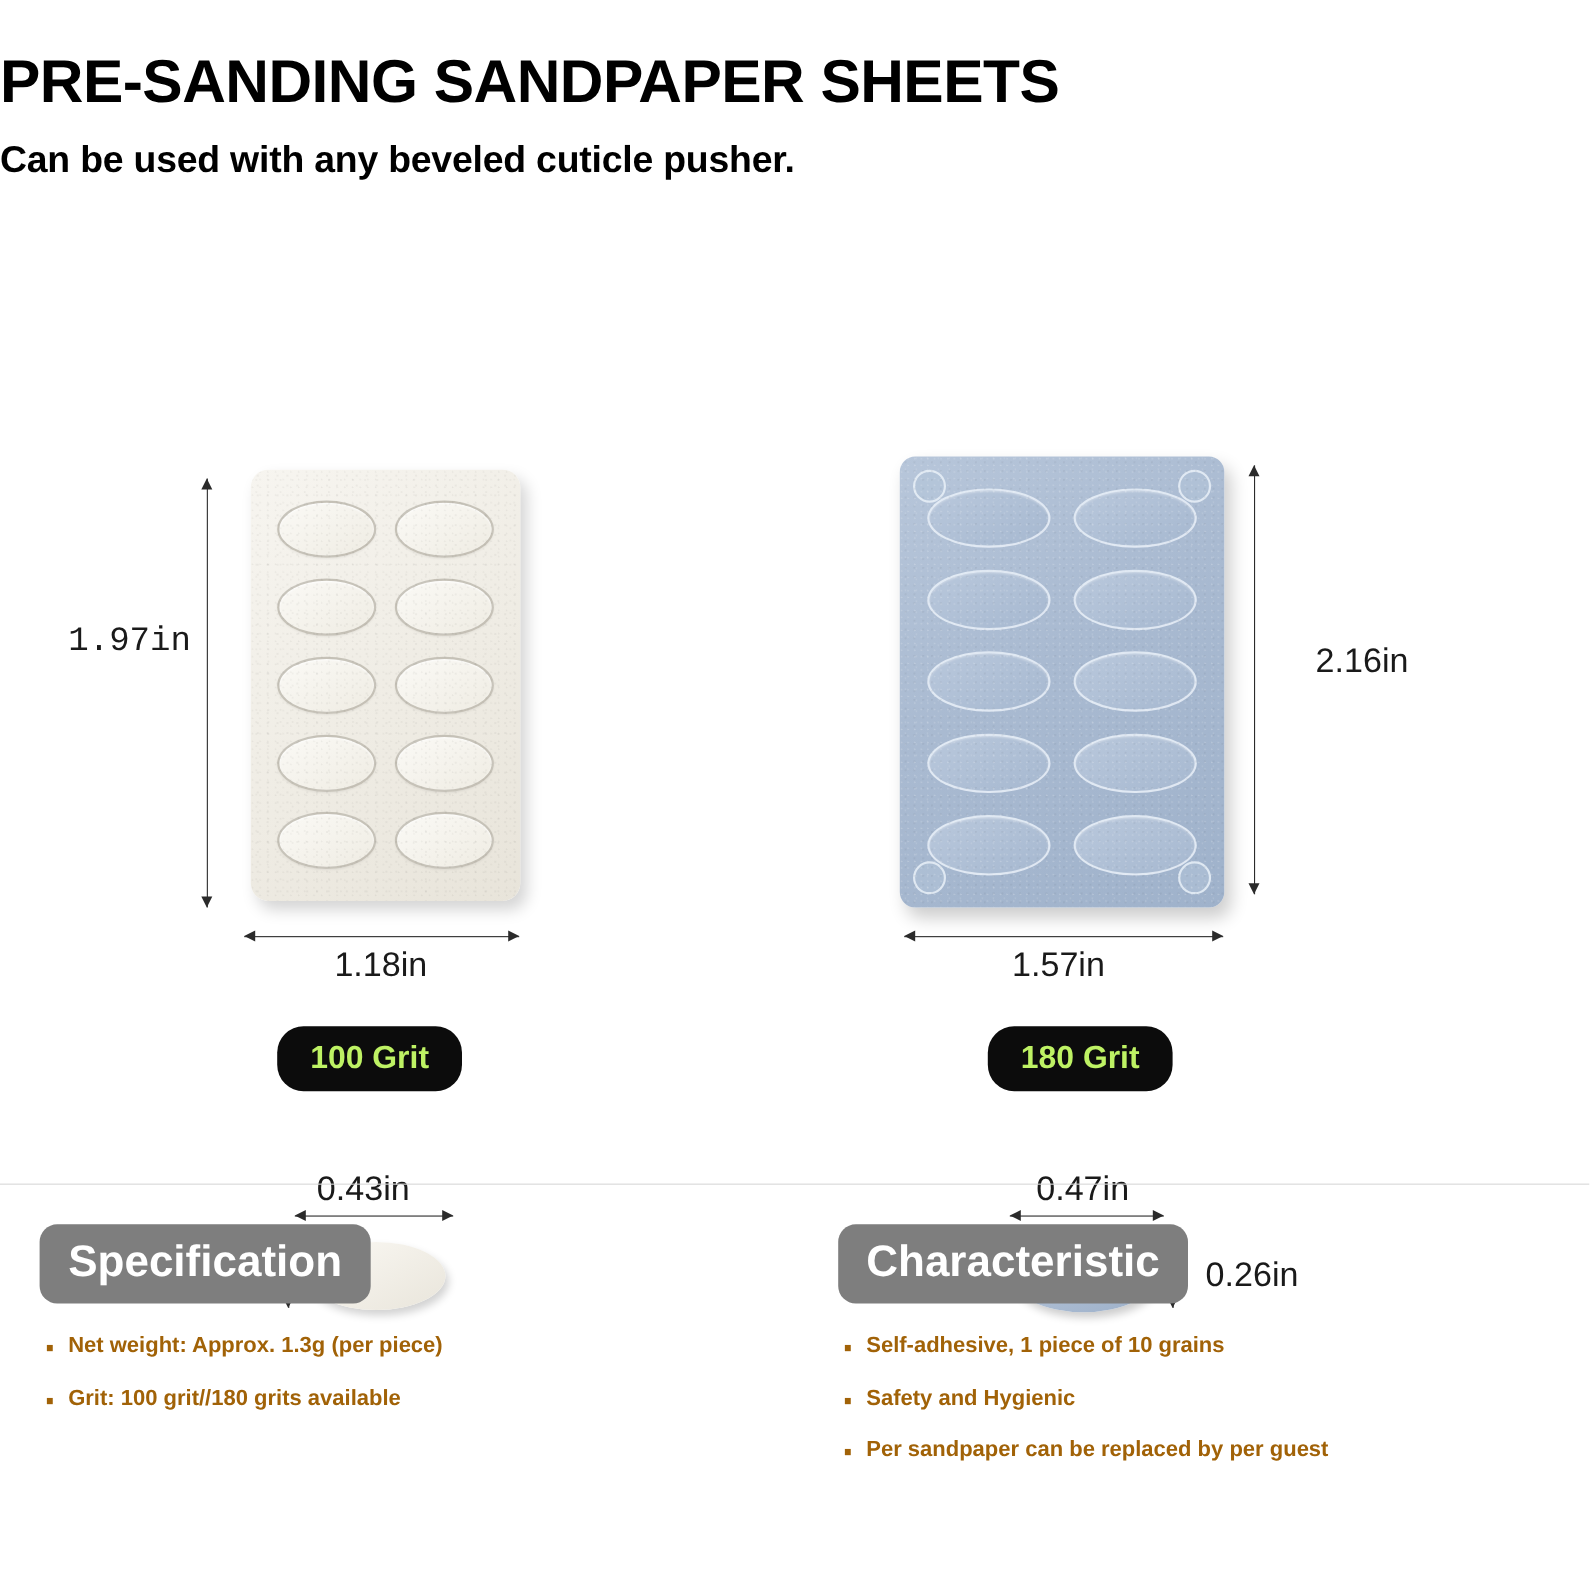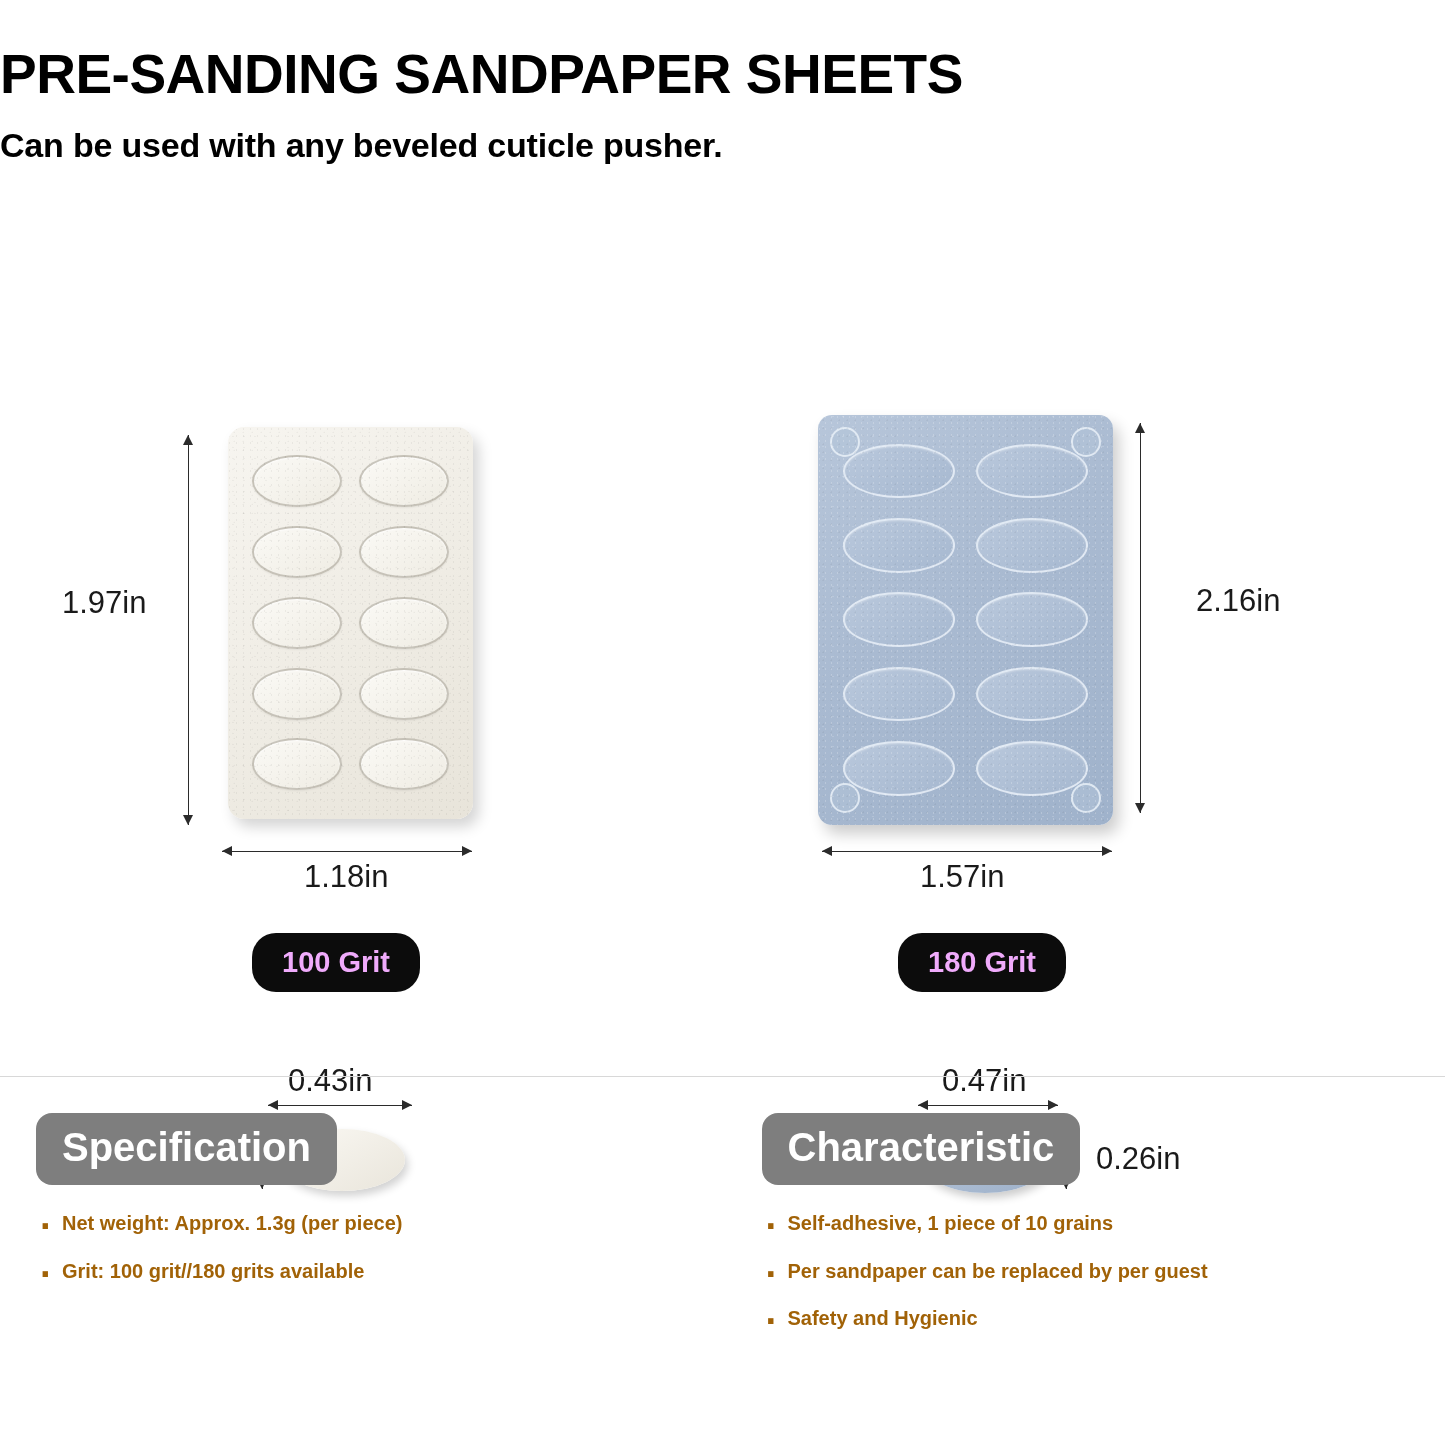--- a/index.html
+++ b/index.html
@@ -179,21 +179,21 @@
     position: absolute;
     font-size: 31px;
     color: #1a1a1a;
     white-space: nowrap;
   }
 
   
   .grit-badge {
     position: absolute;
     background: #0c0c0c;
-    color: #f0abfc;
+    color: #bef264;
     font-size: 29px;
     font-weight: bold;
     border-radius: 24px;
     padding: 13px 30px;
     white-space: nowrap;
   }
 
   
   .single-grain {
     position: absolute;
@@ -292,21 +292,21 @@
       <div class="grain"></div>
       <div class="grain"></div>
       <div class="grain"></div>
       <div class="grain"></div>
       <div class="grain"></div>
       <div class="grain"></div>
     </div>
   </div>
 
   <div class="dim-v" style="left:188px; top:270px; height:390px;"></div>
-  <div class="dim-label" style="left:62px; top:420px;">1.97in</div>
+  <div class="dim-label" style="left:62px; top:401px;font-family:Liberation Mono, monospace;">1.97in</div>
 
   <div class="dim-h" style="left:222px; top:686px; width:250px;"></div>
   <div class="dim-label" style="left:269px; top:694px;margin-left:35px;">1.18in</div>
 
   <div class="grit-badge" style="left:252px; top:768px;">100 Grit</div>
 
   <div class="panel" id="sheet-180">
     <div class="corner-mark cm-tl"></div>
     <div class="corner-mark cm-tr"></div>
     <div class="corner-mark cm-bl"></div>
@@ -354,17 +354,17 @@
     <div class="section-chip">Specification</div>
     <ul class="bullets">
       <li>Net weight: Approx. 1.3g (per piece)</li>
       <li>Grit: 100 grit//180 grits available</li>
     </ul>
   </div>
   <div class="info-col right">
     <div class="section-chip">Characteristic</div>
     <ul class="bullets">
       <li>Self-adhesive, 1 piece of 10 grains</li>
+      <li>Safety and Hygienic</li>
       <li>Per sandpaper can be replaced by per guest</li>
-      <li>Safety and Hygienic</li>
     </ul>
   </div>
 </div>
 
 </body></html>

